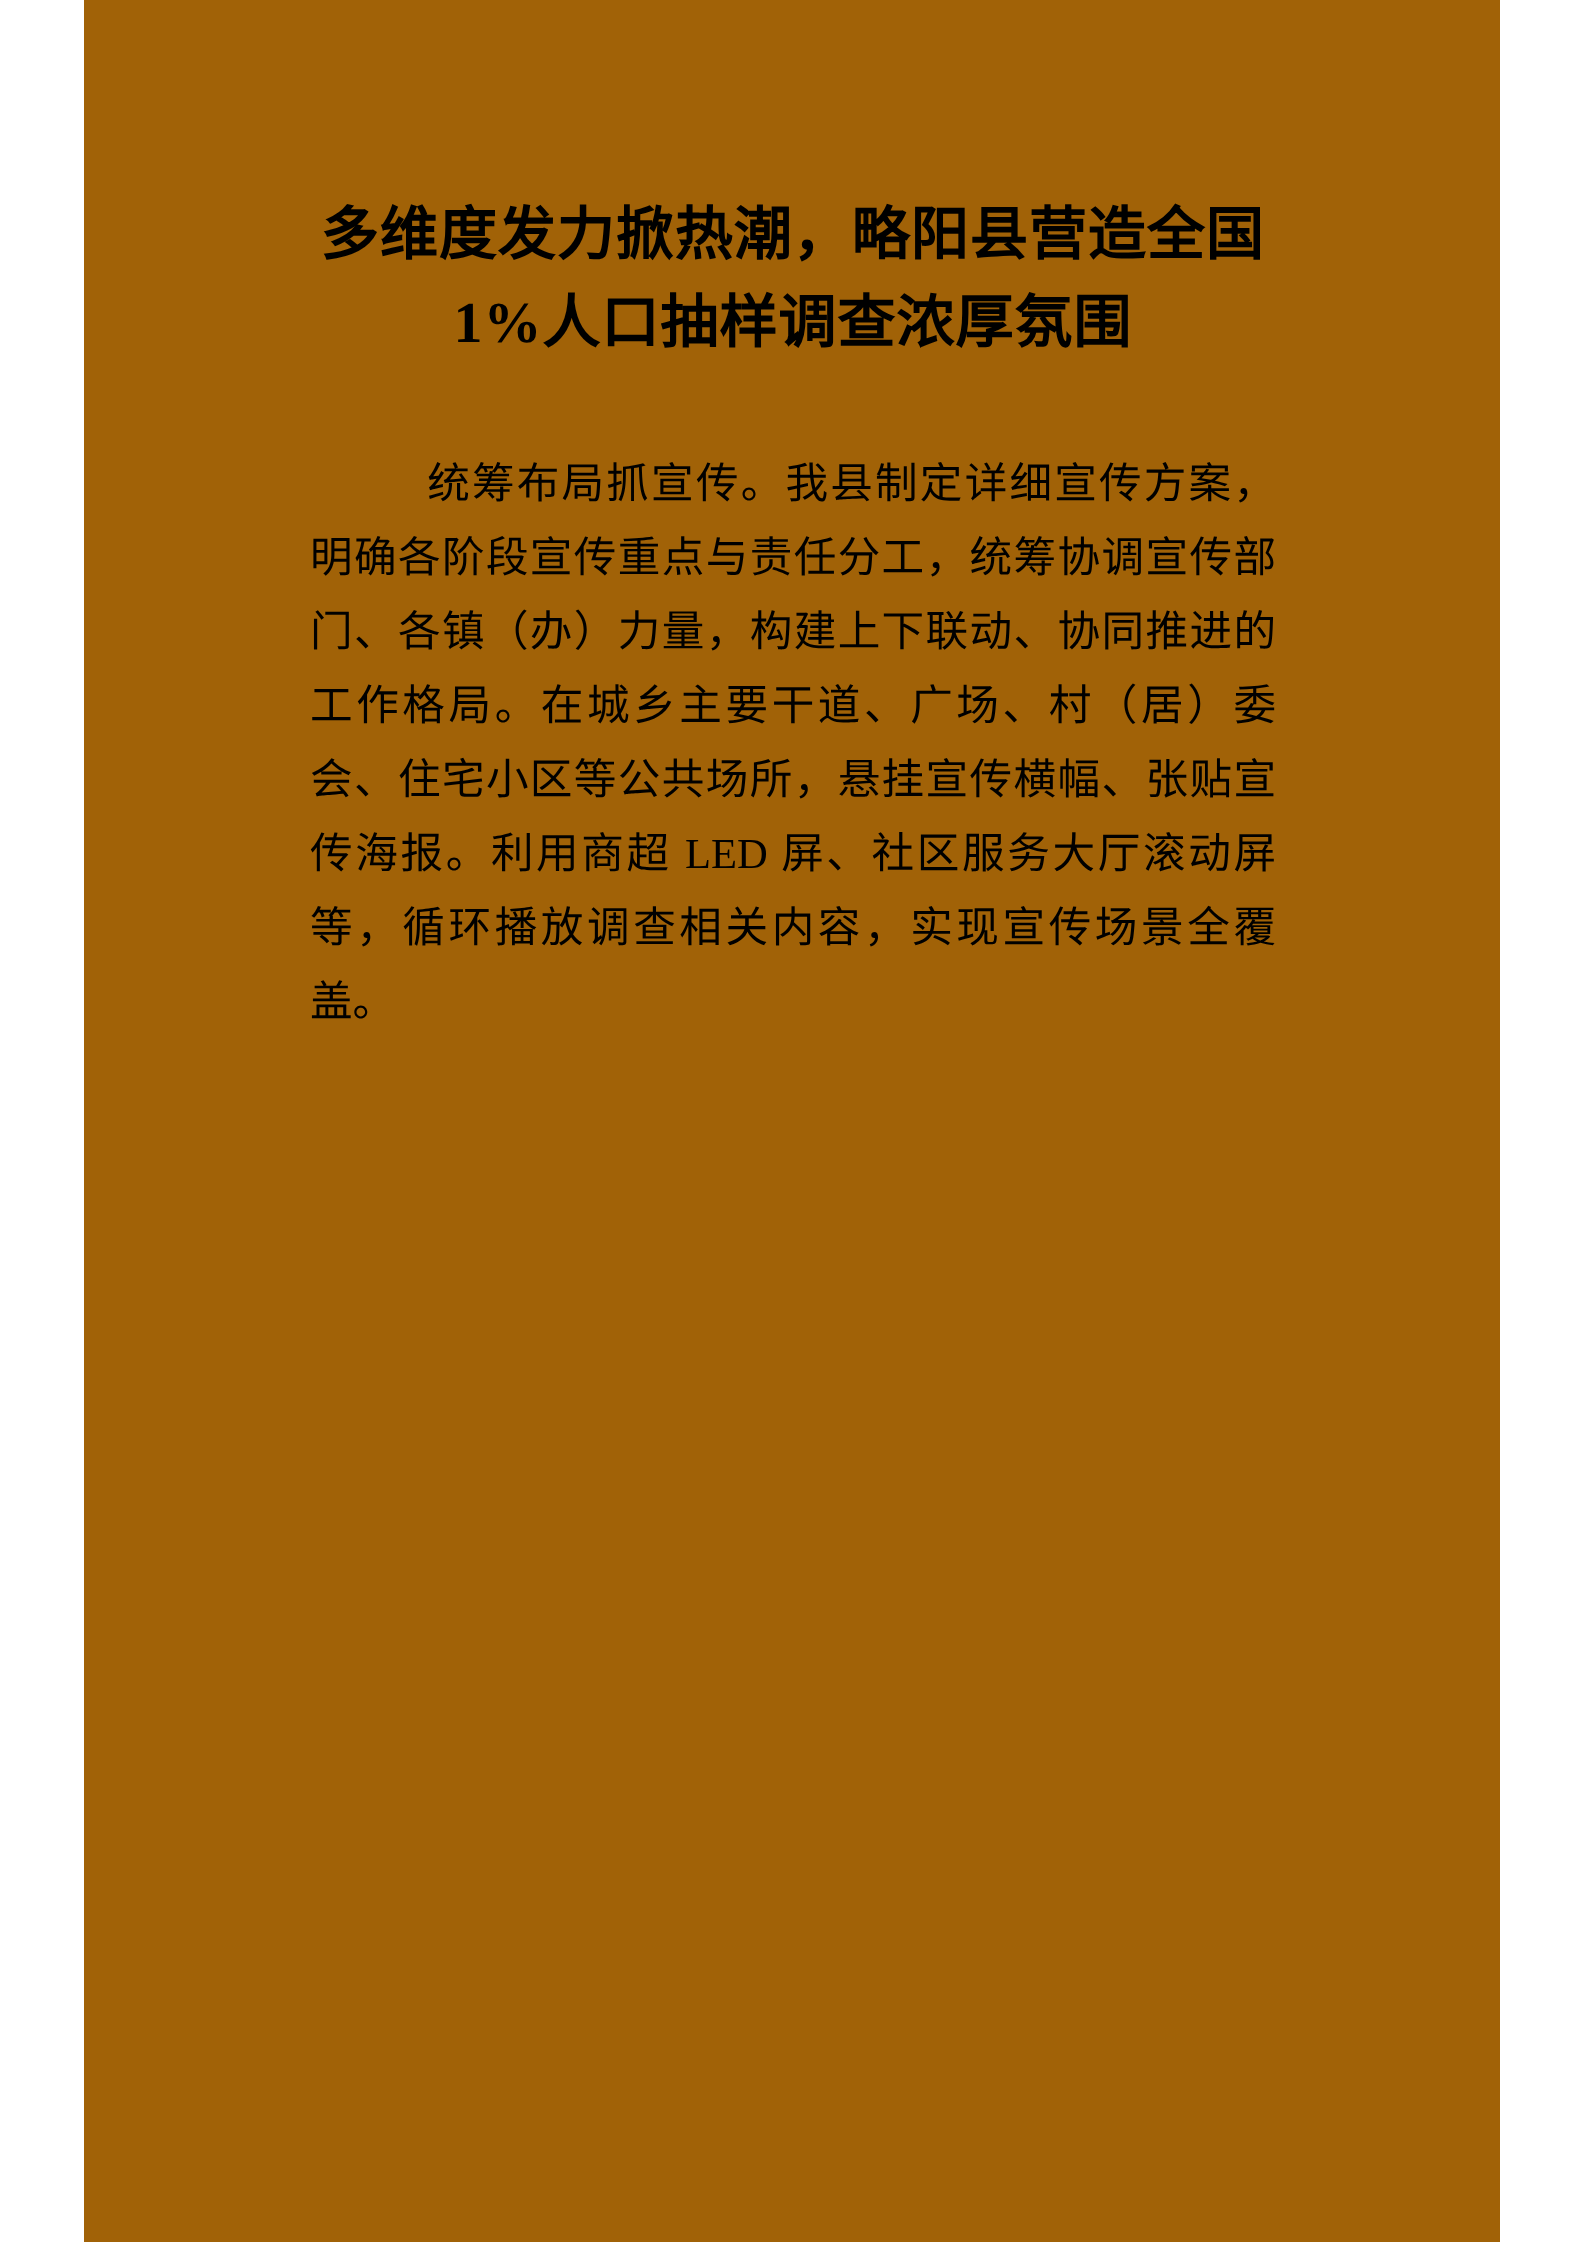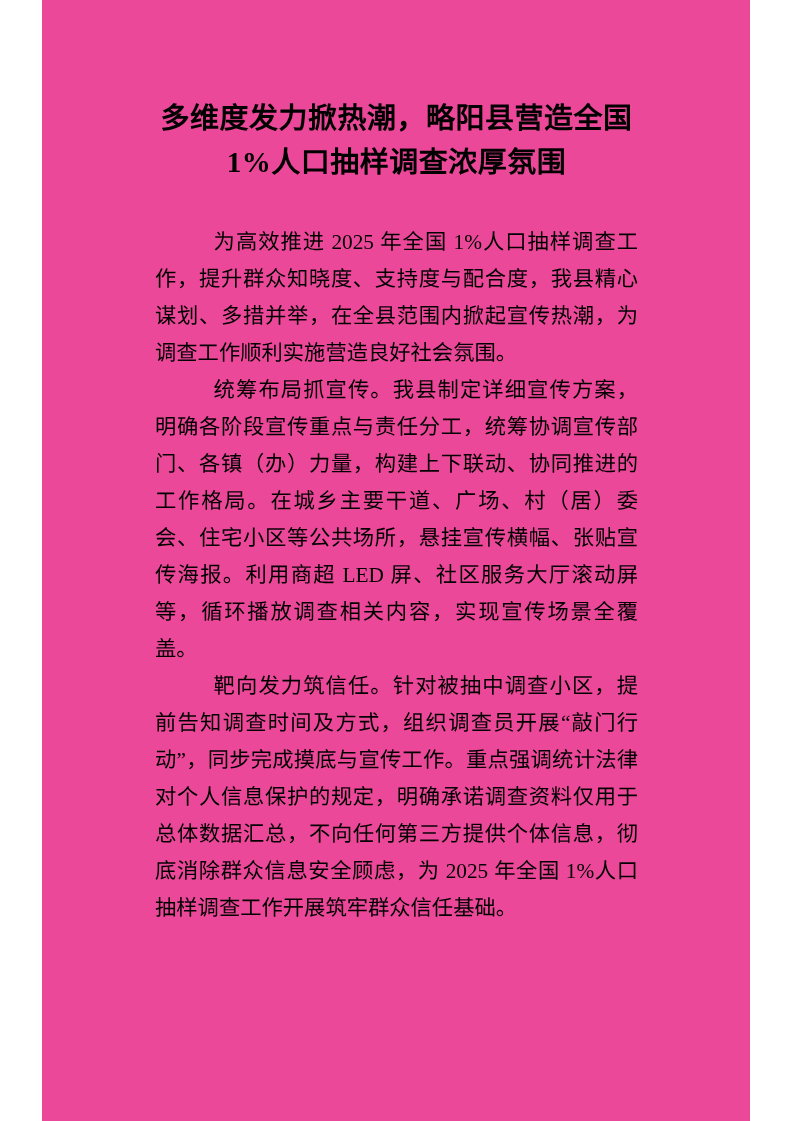--- a/index.html
+++ b/index.html
@@ -5,21 +5,21 @@
     * { margin: 0; padding: 0; box-sizing: border-box; }
     html, body {
       background: #ffffff;
       font-family: "Liberation Serif", "DejaVu Serif", serif;
     }
     .page {
       position: relative;
       width: 708px;
       height: 1121px;
       margin: 0 auto;
-      background: #ec4899;
+      background: #a16207;
       color: #000000;
       overflow: hidden;
     }
     .content {
       padding: 96px 112px 0 113px; 
     }
     .doc-title {
       font-size: 29px;
       line-height: 44px;
       font-weight: bold;
@@ -44,22 +44,20 @@
 </head>
 <body>
 
 <div class="page">
   <div class="content">
 
     <h1 class="doc-title">多维度发力掀热潮，略阳县营造全国 1%人口抽样调查浓厚氛围</h1>
 
     <div class="doc-body">
 
-      <p><span class="lead"></span><span>为高效推进 2025 年全国 1%人口抽样调查工作，提升群众知晓度、支持度与配合度，我县精心谋划、多措并举，在全县范围内掀起宣传热潮，为调查工作顺利实施营造良好社会氛围。</span></p>
 
       <p><span class="lead">统筹布局抓宣传。</span><span>我县制定详细宣传方案，明确各阶段宣传重点与责任分工，统筹协调宣传部门、各镇（办）力量，构建上下联动、协同推进的工作格局。在城乡主要干道、广场、村（居）委会、住宅小区等公共场所，悬挂宣传横幅、张贴宣传海报。利用商超 LED 屏、社区服务大厅滚动屏等，循环播放调查相关内容，实现宣传场景全覆盖。</span></p>
 
 
-      <p><span class="lead">靶向发力筑信任。</span><span>针对被抽中调查小区，提前告知调查时间及方式，组织调查员开展“敲门行动”，同步完成摸底与宣传工作。重点强调统计法律对个人信息保护的规定，明确承诺调查资料仅用于总体数据汇总，不向任何第三方提供个体信息，彻底消除群众信息安全顾虑，为 2025 年全国 1%人口抽样调查工作开展筑牢群众信任基础。</span></p>
 
     </div>
   </div>
 </div>
 
 </body></html>

